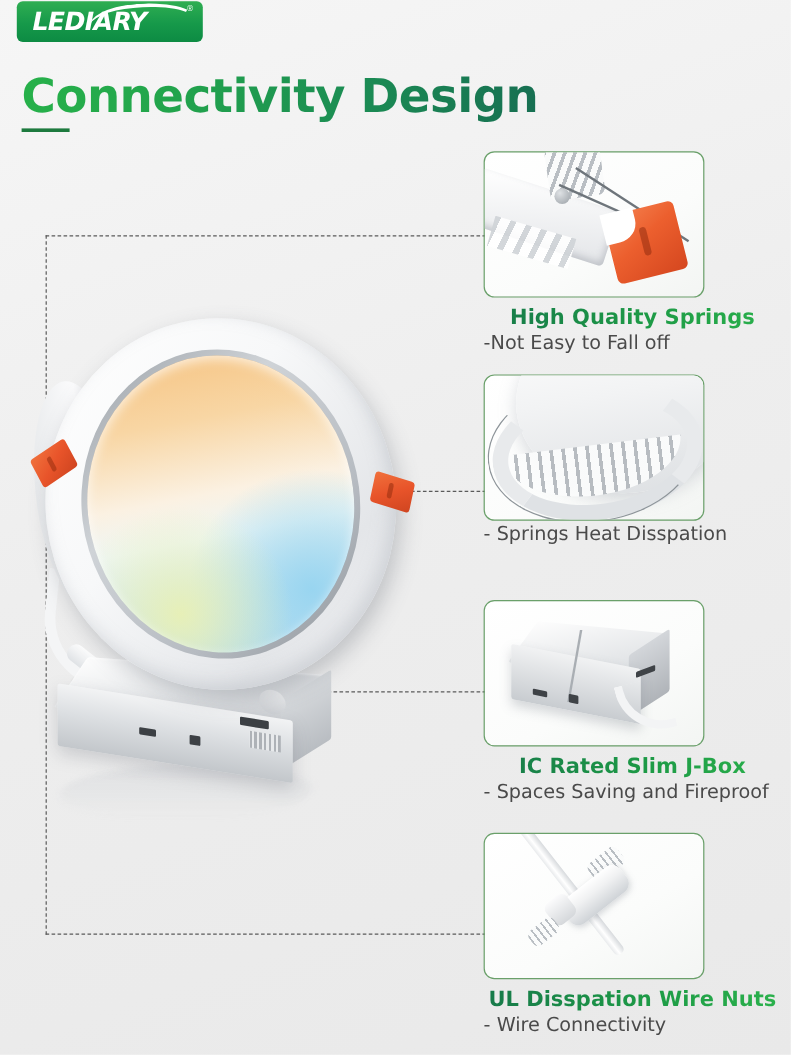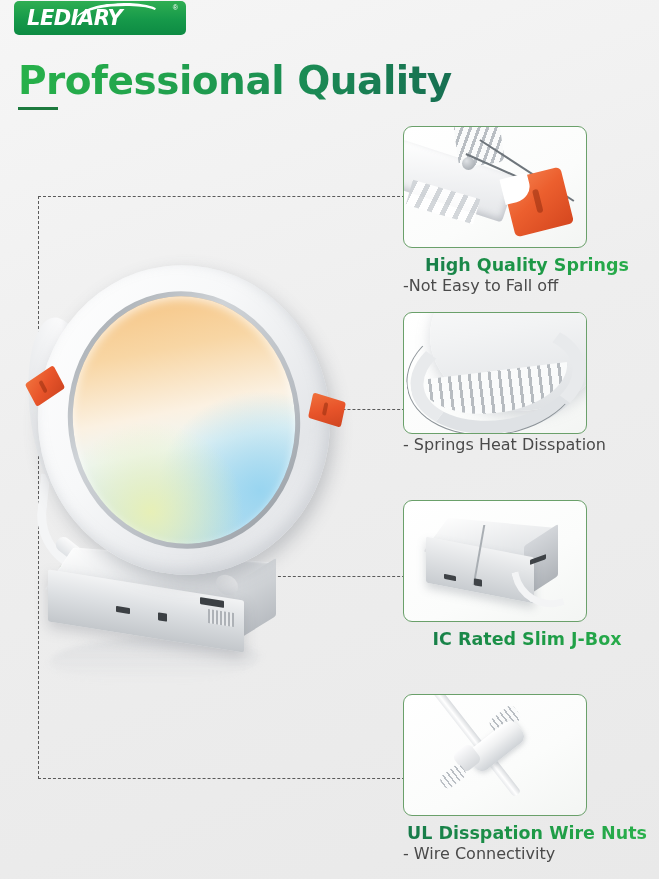--- a/index.html
+++ b/index.html
@@ -5,21 +5,21 @@
   * { margin:0; padding:0; box-sizing:border-box; }
   html, body { width:659px; height:879px; }
   body {
     font-family:"Liberation Sans", sans-serif;
     background:linear-gradient(160deg,#f6f6f6 0%,#eeeeee 45%,#e9e9e9 100%);
     position:relative; overflow:hidden;
   }
 
   
   #logo {
-    position:absolute; left:14px; top:1px; width:172px; height:34px;
+    position:absolute; left:14px; top:1px; width:155px; height:34px;
     background:linear-gradient(180deg,#2fae52 0%,#16994a 55%,#0d8b43 100%);
     border-radius:5px; overflow:hidden;
   }
   #logo .word {
     position:absolute; left:13px; top:5px;
     font-size:21px; font-weight:bold; font-style:italic;
     letter-spacing:-0.5px; color:#ffffff;
     font-family:"DejaVu Sans", sans-serif;
   }
   #logo .swoosh {
@@ -323,21 +323,21 @@
 </style>
 </head>
 <body>
 
 <div id="logo">
   <div class="swoosh"></div>
   <div class="word">LEDIARY</div>
   <div class="reg">®</div>
 </div>
 
-<div id="title">Professional Quality</div>
+<div id="title">Connectivity Design</div>
 <div id="title-underline"></div>
 
 <div id="dash-frame"></div>
 <div class="dash-line" id="dash-mid"></div>
 <div class="dash-line" id="dash-jbox"></div>
 
 <div class="dot" id="dot-spring"></div>
 <div class="dot" id="dot-body"></div>
 <div class="dot" id="dot-wire"></div>
 <div class="dot" id="dot-jbox"></div>
@@ -403,20 +403,21 @@
     <div class="p3-top"></div>
     <div class="p3-side"></div>
     <div class="p3-front"></div>
     <div class="p3-seam"></div>
     <div class="p3-kn" id="p3k1"></div>
     <div class="p3-kn" id="p3k2"></div>
     <div class="p3-kn" id="p3k3"></div>
     <div class="p3-cable"></div>
   </div>
   <div class="ctitle">IC Rated Slim J-Box</div>
+  <div class="csub">- Spaces Saving and Fireproof</div>
 </div>
 
 <div class="callout" id="c4">
   <div class="photo">
     <div class="p4-wire"></div>
     <div class="p4-rings"></div>
     <div class="p4-nut"></div>
     <div class="p4-collar"></div>
     <div class="p4-rings2"></div>
   </div>

